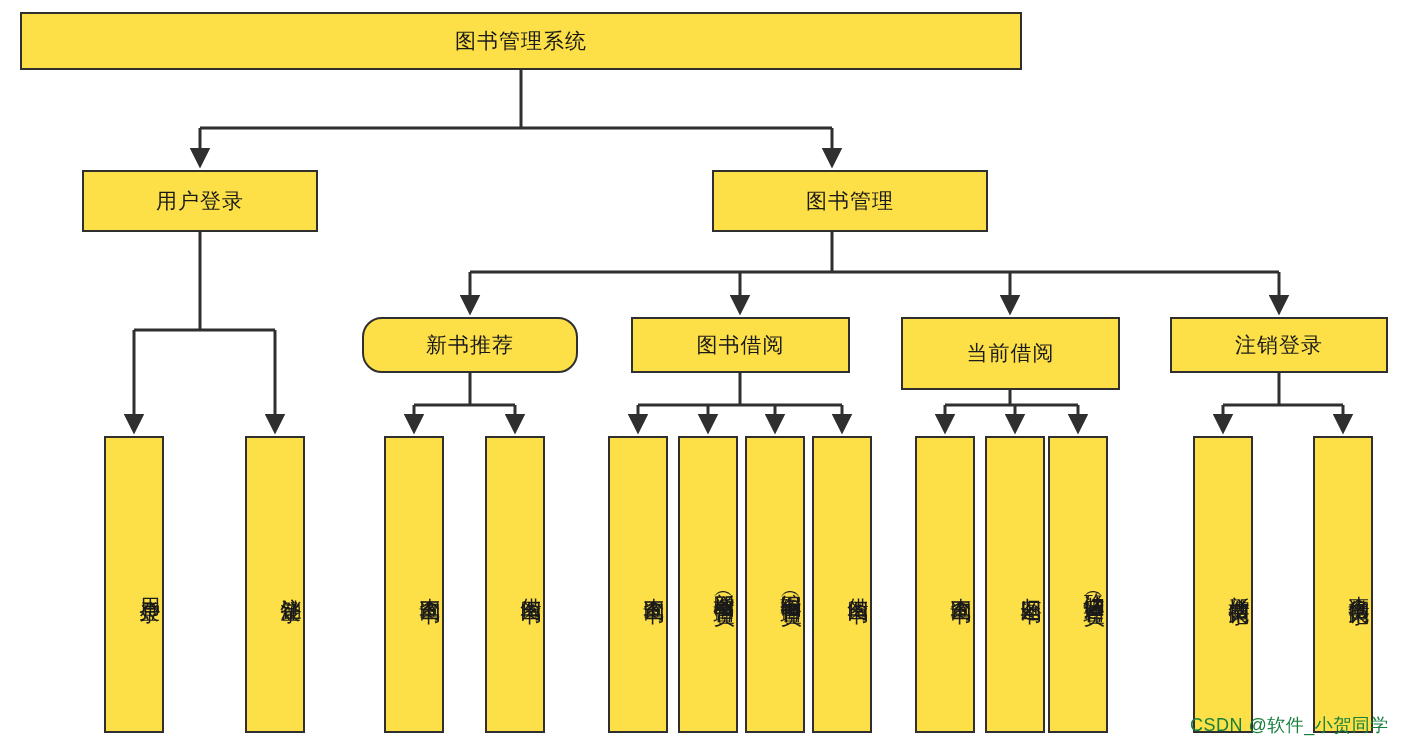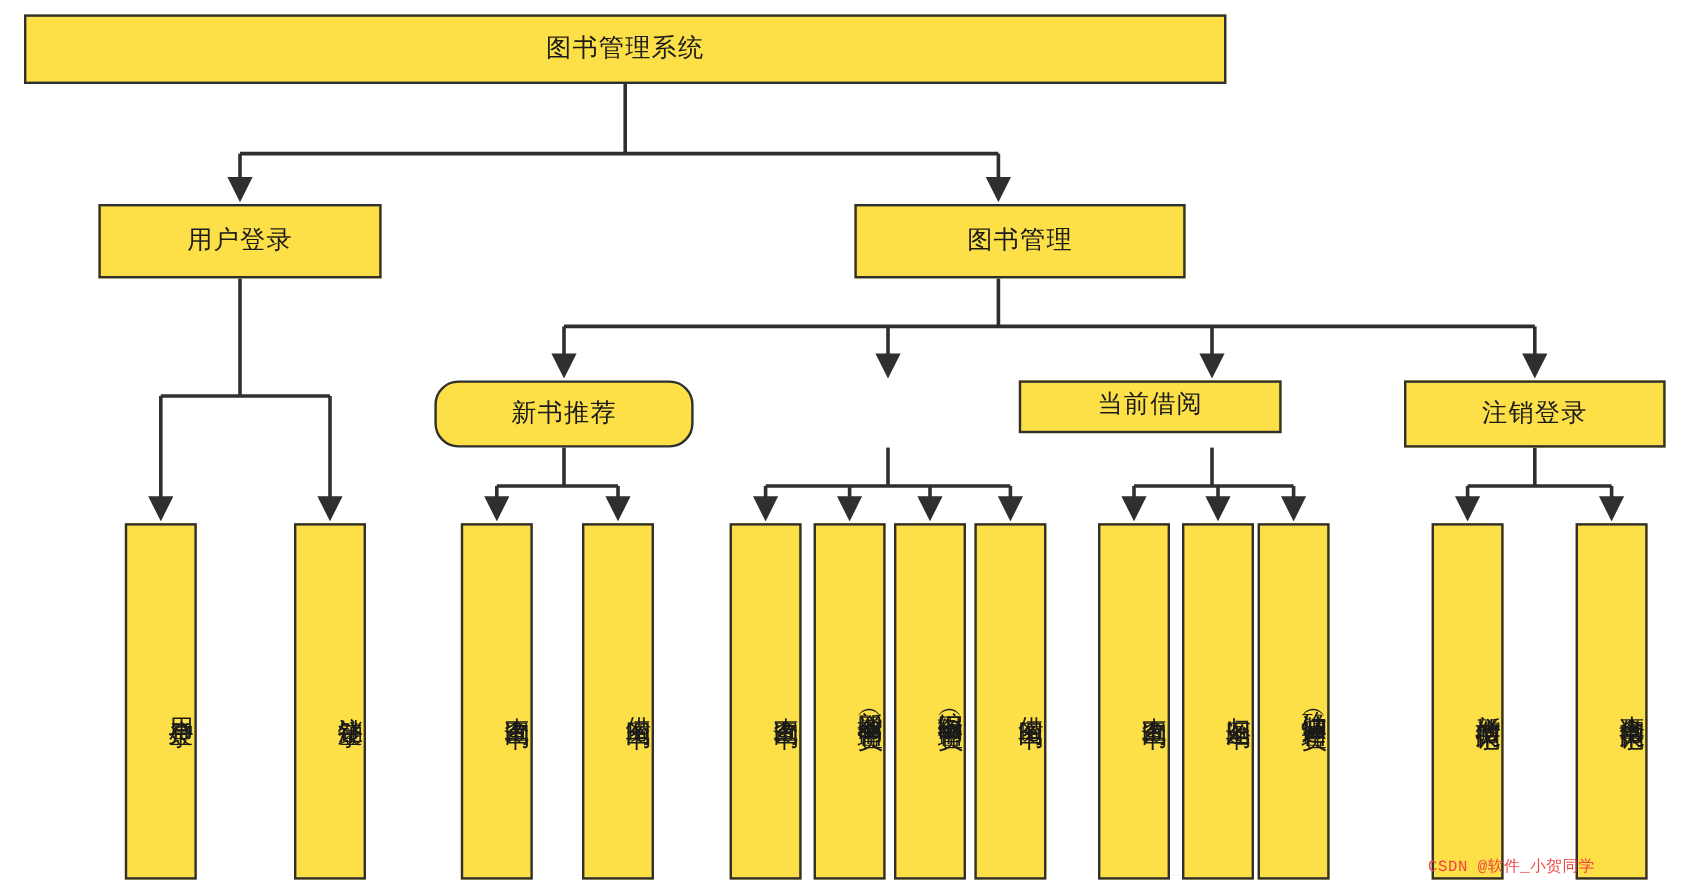--- a/index.html
+++ b/index.html
@@ -50,25 +50,25 @@
   }
   .node.v .vlabel {
     writing-mode: vertical-rl;
     text-orientation: upright;
     display: block;
   }
   .watermark {
     position: absolute;
     left: 1190px;
     top: 713px;
-    font-size: 13px;
-    color: #ef4444;
+    font-size: 18px;
+    color: #15803d;
     letter-spacing: 0.5px;
     white-space: nowrap;
-    font-family: Liberation Mono, monospace;
+    font-family: Liberation Sans, sans-serif;
   }
 </style>
 </head>
 <body>
 
 <div id="canvas">
 
   <svg id="wires" viewBox="0 0 1405 747">
     <defs>
       <marker id="arrow" viewBox="0 0 12 12" refX="6" refY="6" markerWidth="7" markerHeight="7" orient="auto-start-reverse">
@@ -127,21 +127,24 @@
   <div class="node h" style="left:82px; top:170px; width:236px; height:62px;">
     <span>用户登录</span>
   </div>
   <div class="node h" style="left:712px; top:170px; width:276px; height:62px;text-align:center;">
     <span>图书管理</span>
   </div>
 
   <div class="node h" style="left:362px; top:317px; width:216px; height:56px;border-radius:20px;">
     <span>新书推荐</span>
   </div>
-  <div class="node h" style="left:849px; top:317px; width:219px; height:44px;font-family:Liberation Mono, monospace;">
+  <div class="node h" style="left:631px; top:317px; width:219px; height:56px;">
+    <span>图书借阅</span>
+  </div>
+  <div class="node h" style="left:901px; top:317px; width:219px; height:73px;">
     <span>当前借阅</span>
   </div>
   <div class="node h" style="left:1170px; top:317px; width:218px; height:56px;">
     <span>注销登录</span>
   </div>
 
   <div class="node v" style="left:104px; top:436px; width:60px; height:297px;">
     <span class="vlabel">用户登录</span>
   </div>
   <div class="node v" style="left:245px; top:436px; width:60px; height:297px;">

